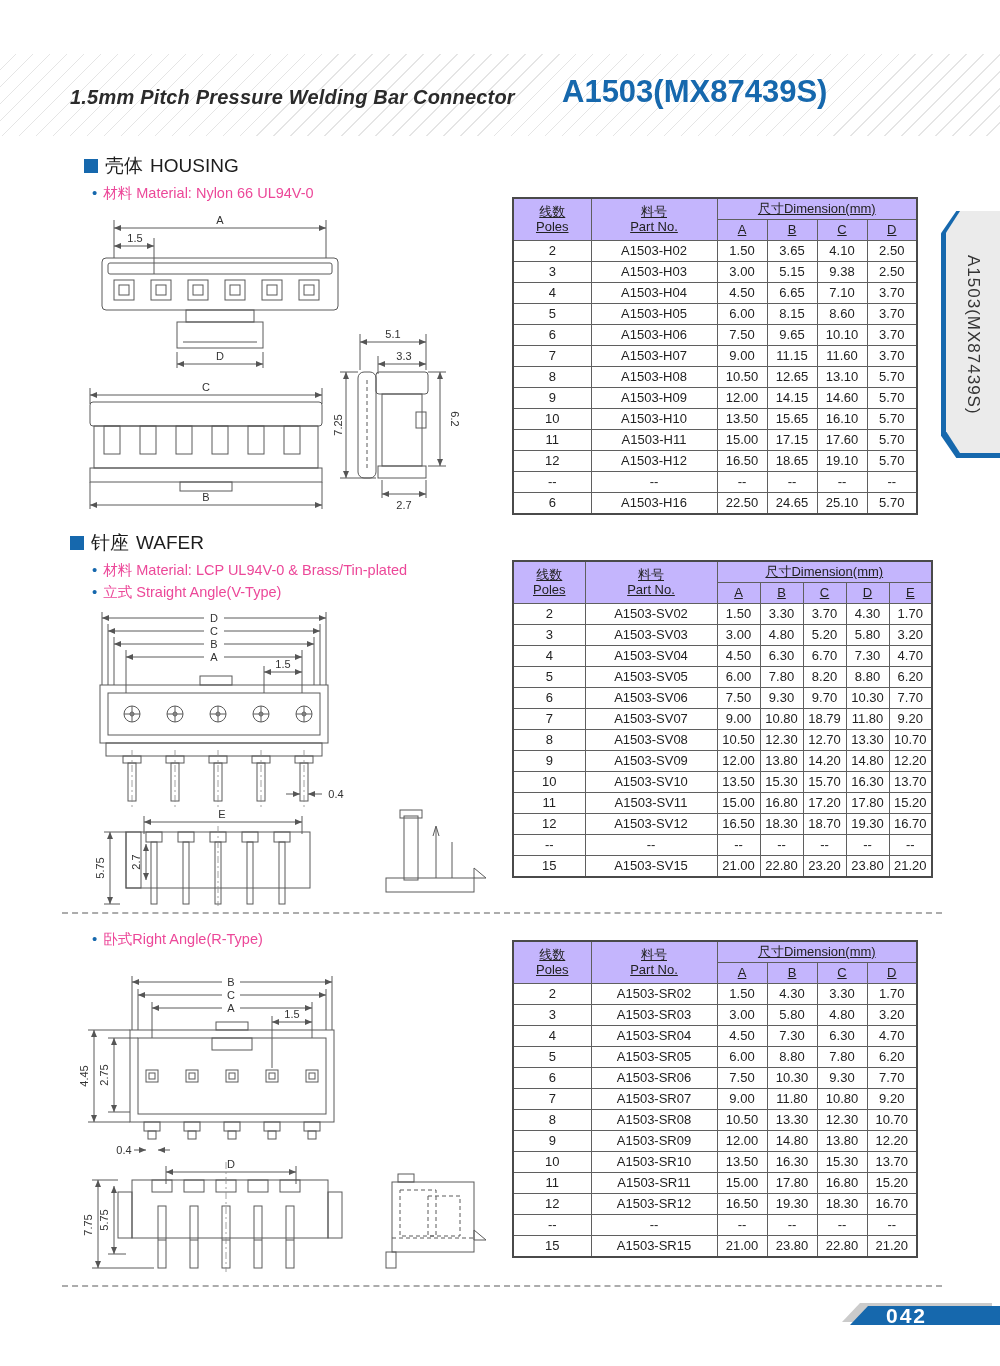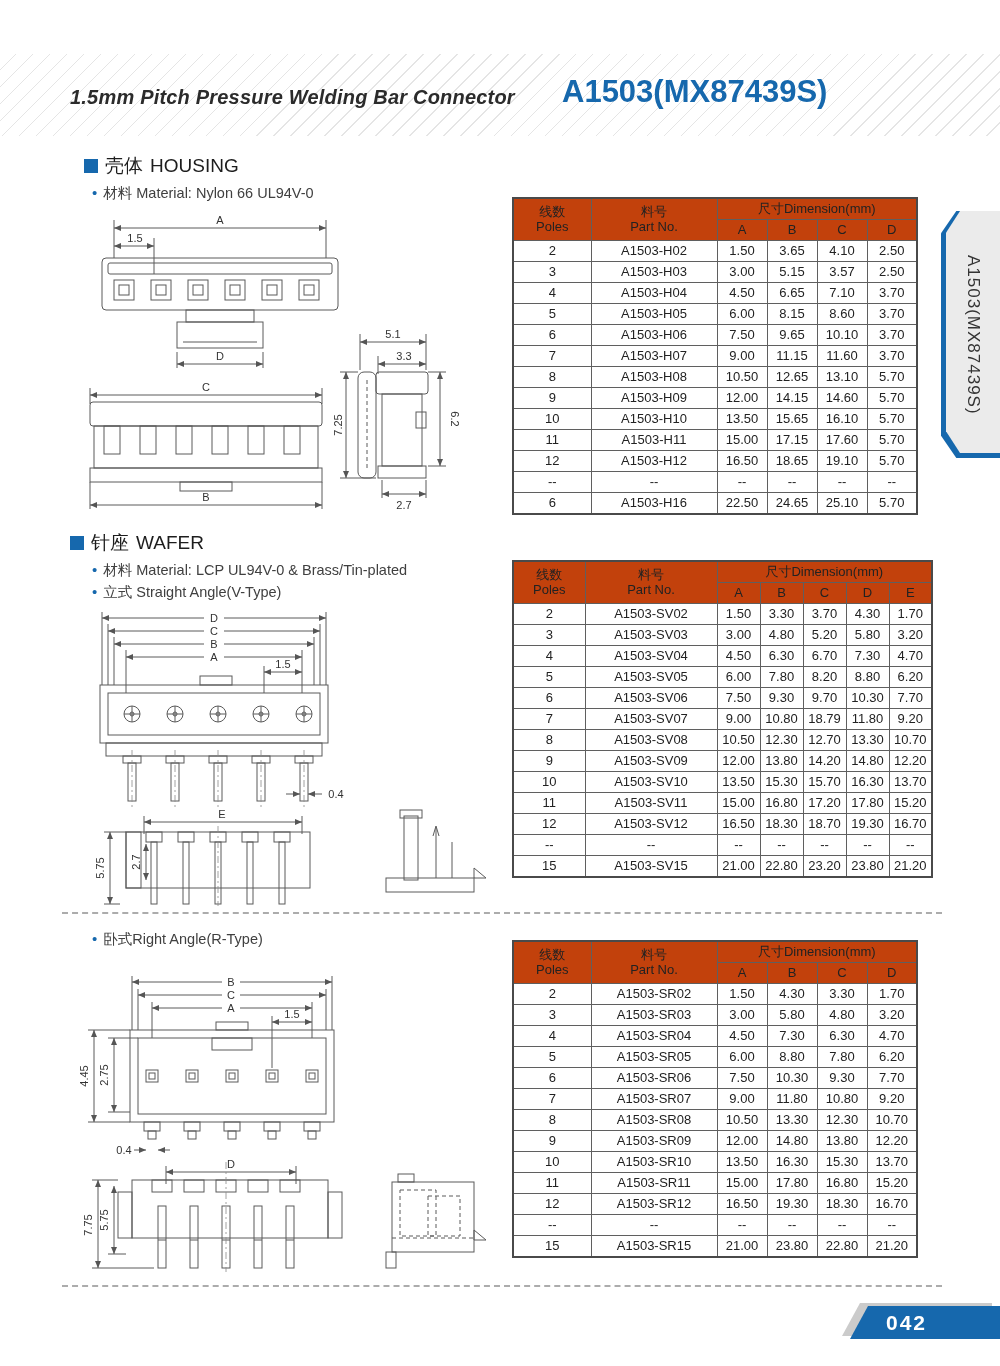--- a/index.html
+++ b/index.html
@@ -31,43 +31,43 @@
     clip-path:polygon(100% 0,26% 0,0 9%,0 91%,26% 100%,100% 100%);
   }
   .side-tab .tab-text{
     position:absolute;left:4px;top:0;right:0;bottom:0;display:flex;
     align-items:center;justify-content:center;writing-mode:vertical-rl;
     font-size:17px;color:#333;letter-spacing:1px;
   }
   
   .sec-head{position:absolute;display:flex;align-items:center;gap:7px;font-size:19px;color:#1d1d1d;white-space:nowrap;}
   .sec-head .sq{width:14px;height:14px;background:#1668ad;flex:0 0 auto;}
-  .bullet{position:absolute;font-size:14.5px;color:#404040;white-space:nowrap;}
+  .bullet{position:absolute;font-size:14.5px;color:#ec4899;white-space:nowrap;}
   .bullet::before{content:"•";color:#1668ad;margin-right:6px;font-size:15px;}
   
   table.dtable{
     position:absolute;border-collapse:collapse;table-layout:fixed;
     font-size:13px;color:#222;background:#fff;border:2px solid #4a4a4a;
   }
   table.dtable th,table.dtable td{
     border:1px solid #5f5f5f;text-align:center;vertical-align:middle;
     padding:0;height:20px;line-height:1.1;font-weight:normal;
   }
-  table.dtable thead th{background:#c2410c;}
+  table.dtable thead th{background:#c4b5fd;text-decoration:underline;}
   
   svg.draw{position:absolute;}
   svg.draw line,svg.draw rect,svg.draw path,svg.draw circle{
     stroke:#5a5a5a;stroke-width:1;fill:none;
   }
   svg.draw .cl{stroke:#8a8a8a;stroke-width:.8;stroke-dasharray:7 3 2 3;}
   svg.draw .dsh{stroke-dasharray:4 3;}
   svg.draw text{fill:#333;font-size:11px;stroke:none;font-family:"Liberation Sans",sans-serif;}
   
   .divider{position:absolute;left:62px;width:880px;height:0;border-top:2px dashed #acacac;}
-  .page-badge{position:absolute;right:0;top:1306px;width:150px;height:33px;}
+  .page-badge{position:absolute;right:0;top:1306px;width:150px;height:19px;}
   .page-badge .shadow{
     position:absolute;left:0;top:0;right:0;bottom:0;transform:translate(-8px,-3px);
     background:#cbcbcb;clip-path:polygon(18px 0,100% 0,100% 100%,0 100%);
   }
   .page-badge .face{
     position:absolute;left:0;top:0;right:0;bottom:0;background:#1668ad;
     clip-path:polygon(18px 0,100% 0,100% 100%,0 100%);
     display:flex;align-items:center;color:#fff;font-weight:bold;
     font-size:21px;letter-spacing:2px;padding-left:36px;box-sizing:border-box;
   }
@@ -209,21 +209,21 @@
         <td>1.50</td>
         <td>3.65</td>
         <td>4.10</td>
         <td>2.50</td>
       </tr>
       <tr>
         <td>3</td>
         <td>A1503-H03</td>
         <td>3.00</td>
         <td>5.15</td>
-        <td>3.57</td>
+        <td>9.38</td>
         <td>2.50</td>
       </tr>
       <tr>
         <td>4</td>
         <td>A1503-H04</td>
         <td>4.50</td>
         <td>6.65</td>
         <td>7.10</td>
         <td>3.70</td>
       </tr>

